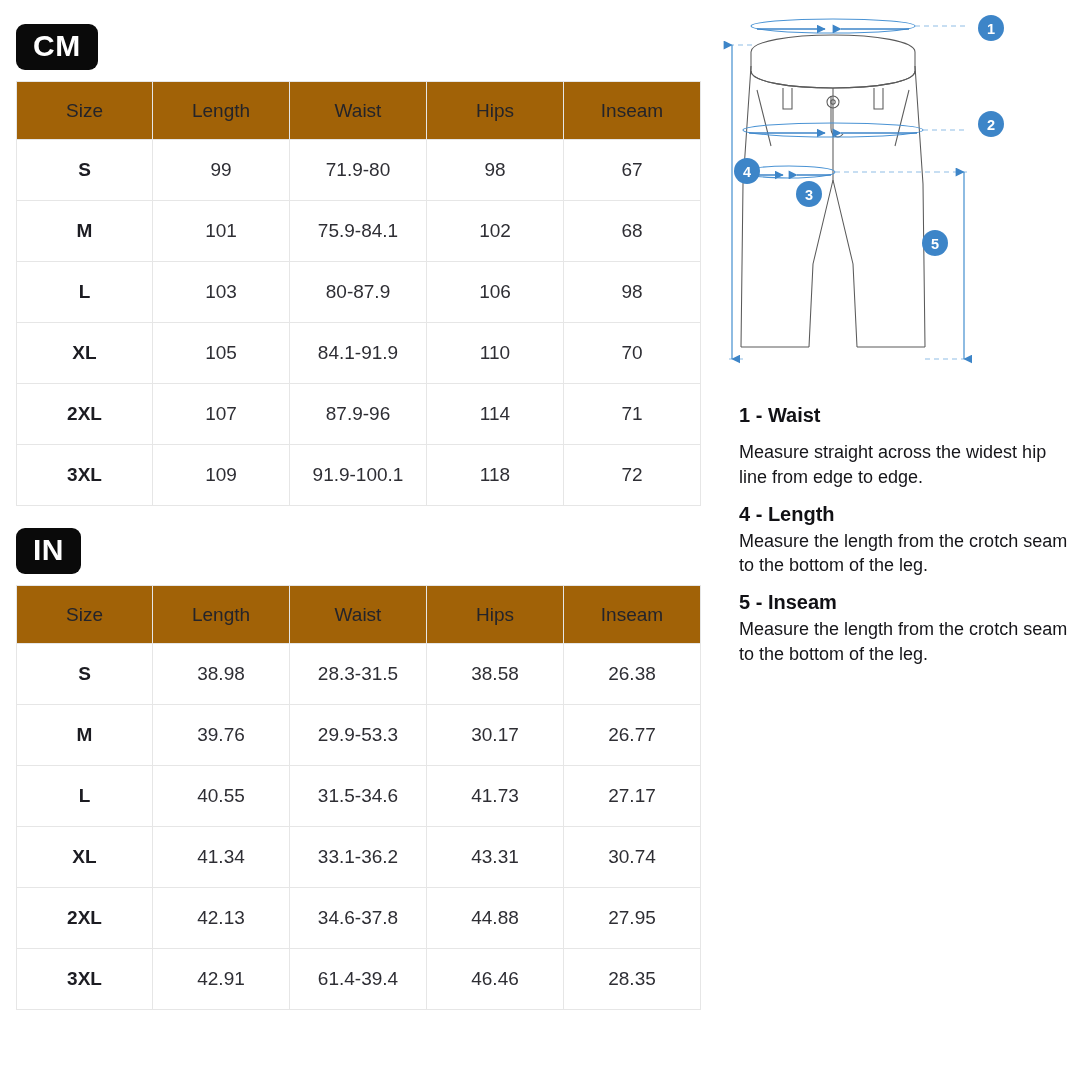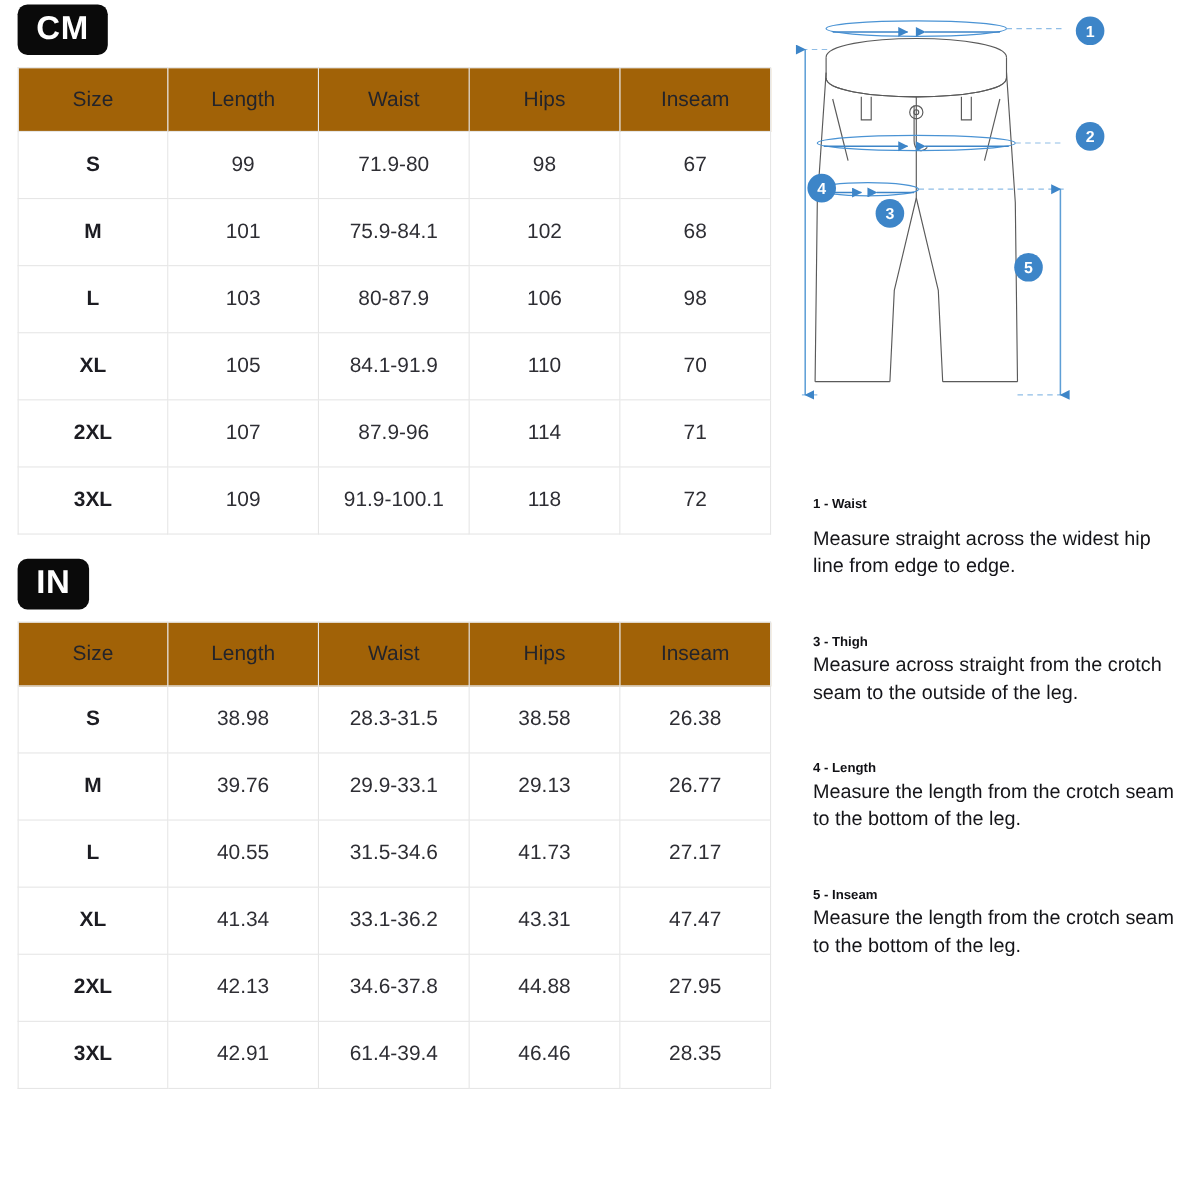--- a/index.html
+++ b/index.html
@@ -16,21 +16,21 @@
   .page {
     position: relative;
     width: 1080px;
     height: 1080px;
     display: flex;
   }
 
   
   .left-col {
     width: 715px;
-    padding: 4px 0 0 16px;
+    padding: 24px 0 0 16px;
     flex: 0 0 715px;
   }
 
   .unit-badge {
     display: inline-block;
     background: #0a0a0a;
     color: #ffffff;
     font-size: 30px;
     font-weight: bold;
     letter-spacing: 0.5px;
@@ -92,26 +92,25 @@
     position: relative;
   }
 
   .diagram-wrap svg { display: block; }
 
   .desc-list { padding: 6px 0 0 18px; width: 348px; }
 
   .desc-item { margin-bottom: 11px; }
 
   .desc-title {
-    font-size: 12px;
+    font-size: 20px;
     font-weight: bold;
     color: #111115;
     line-height: 1.35;
     margin-bottom: 1px;
-    margin-top: 48px;
   }
 
   .desc-body {
     font-size: 18px;
     color: #151519;
     line-height: 1.38;
   }
 </style>
 </head>
 <body>
@@ -213,37 +212,37 @@
           <tr>
             <td class="size-cell">S</td>
             <td>38.98</td>
             <td>28.3-31.5</td>
             <td>38.58</td>
             <td>26.38</td>
           </tr>
           <tr>
             <td class="size-cell">M</td>
             <td>39.76</td>
-            <td>29.9-33.1</td>
-            <td>29.13</td>
+            <td>29.9-53.3</td>
+            <td>30.17</td>
             <td>26.77</td>
           </tr>
           <tr>
             <td class="size-cell">L</td>
             <td>40.55</td>
             <td>31.5-34.6</td>
             <td>41.73</td>
             <td>27.17</td>
           </tr>
           <tr>
             <td class="size-cell">XL</td>
             <td>41.34</td>
             <td>33.1-36.2</td>
             <td>43.31</td>
-            <td>47.47</td>
+            <td>30.74</td>
           </tr>
           <tr>
             <td class="size-cell">2XL</td>
             <td>42.13</td>
             <td>34.6-37.8</td>
             <td>44.88</td>
             <td>27.95</td>
           </tr>
           <tr>
             <td class="size-cell">3XL</td>
@@ -368,24 +367,20 @@
     </div>
 
     <div class="desc-list">
       <div class="desc-item">
         <div class="desc-title">1 - Waist</div>
       </div>
       <div class="desc-item">
         <div class="desc-body">Measure straight across the widest hip line from edge to edge.</div>
       </div>
       <div class="desc-item">
-        <div class="desc-title">3 - Thigh</div>
-        <div class="desc-body">Measure across straight from the crotch seam to the outside of the leg.</div>
-      </div>
-      <div class="desc-item">
         <div class="desc-title">4 - Length</div>
         <div class="desc-body">Measure the length from the crotch seam to the bottom of the leg.</div>
       </div>
       <div class="desc-item">
         <div class="desc-title">5 - Inseam</div>
         <div class="desc-body">Measure the length from the crotch seam to the bottom of the leg.</div>
       </div>
     </div>
 
   </div>

